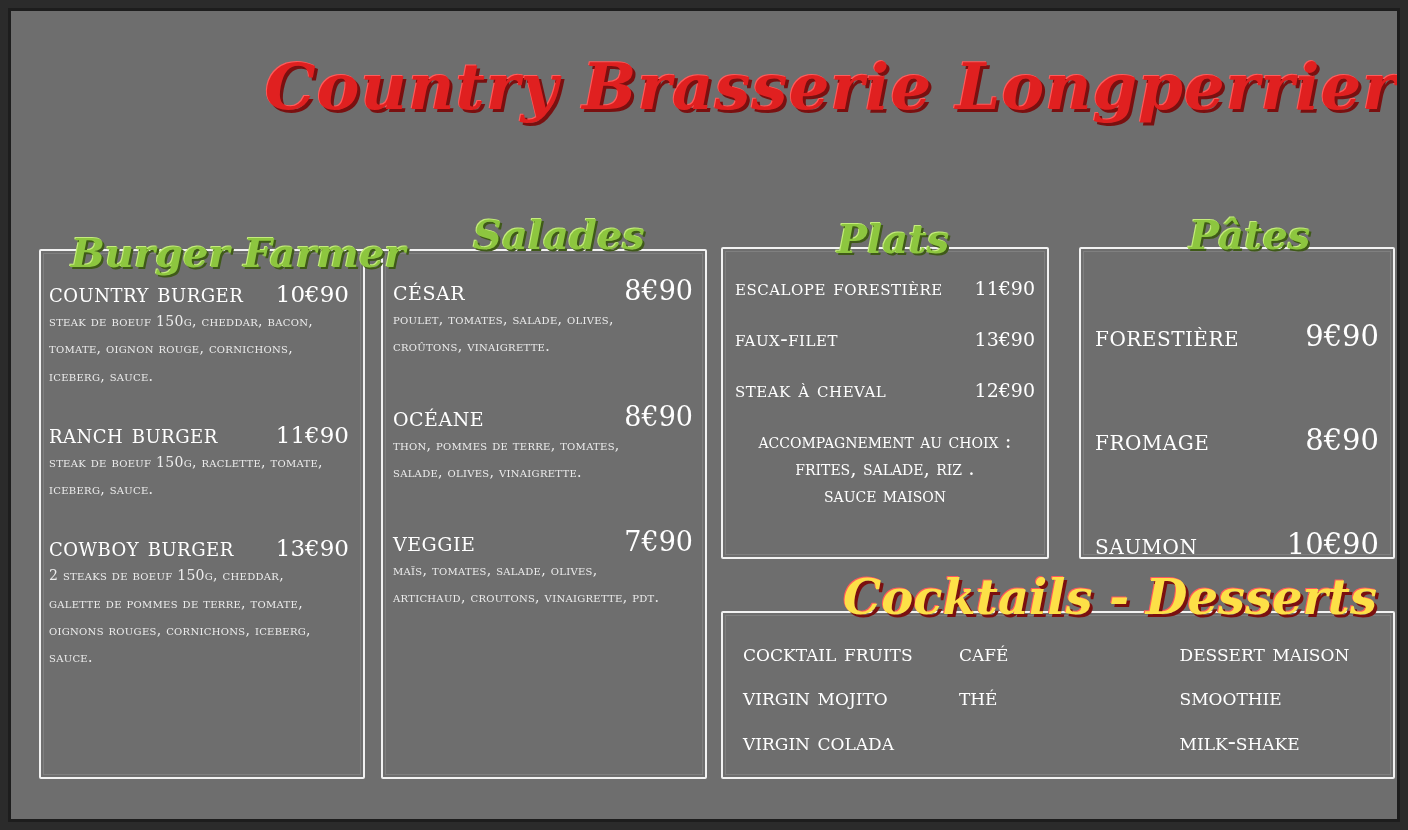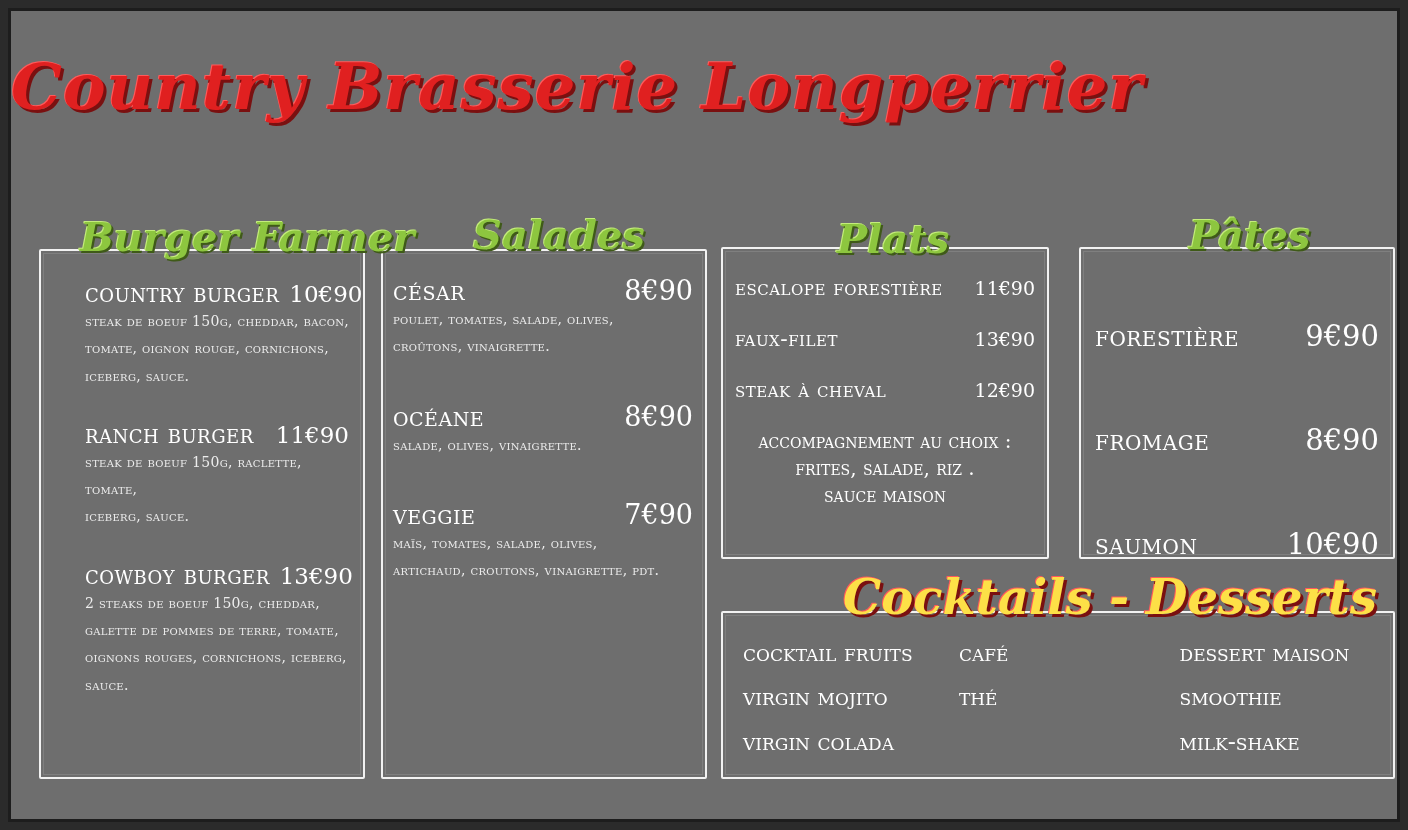--- a/index.html
+++ b/index.html
@@ -23,21 +23,21 @@
     border: 3px solid #1d1d1d;
     box-sizing: border-box;
     overflow: hidden;
   }
   
   .title {
     position: absolute;
     left: 0;
     top: 38px;
     width: 100%;
-    text-align: left;
+    text-align: right;
     font-family: "DejaVu Serif", serif;
     font-style: italic;
     font-weight: bold;
     font-size: 64px;
     color: #e02020;
     text-shadow: 3px 3px 0 #7a1010, -1px -1px 0 #ff5a5a;
     letter-spacing: 1px;
   }
   
   .sec-head {
@@ -103,21 +103,21 @@
     font-family: "DejaVu Serif", serif;
     font-variant: small-caps;
     text-transform: lowercase;
     color: #ededed;
     font-size: 14px;
     line-height: 1.95;
     letter-spacing: 0.3px;
   }
   
   #panel-burgers { left: 28px; top: 238px; width: 326px; height: 530px; }
-  #panel-burgers .inner { padding: 28px 14px 10px 8px; margin-left: 36px; }
+  #panel-burgers .inner { padding: 28px 14px 10px 8px; }
   #panel-burgers .item { margin-bottom: 30px; }
   #panel-burgers .iname { font-size: 25px; }
   #panel-burgers .iprice { font-size: 23px; }
 
   
   #panel-salades { left: 370px; top: 238px; width: 326px; height: 530px; }
   #panel-salades .inner { padding: 24px 12px 10px 10px; }
   #panel-salades .item { margin-bottom: 40px; }
   #panel-salades .iname { font-size: 27px; }
   #panel-salades .iprice { font-size: 27px; }
@@ -160,21 +160,21 @@
   .citem {
     font-family: "DejaVu Serif", serif;
     font-variant: small-caps;
     text-transform: lowercase;
     color: #ffffff;
     font-size: 24px;
     line-height: 1.85;
     white-space: nowrap;
   }
   
-  #head-burgers   { left: 60px;  top: 202px; margin-left: 9px; }
+  #head-burgers   { left: 60px;  top: 218px; }
   #head-salades   { left: 462px; top: 200px; }
   #head-plats     { left: 826px; top: 204px; }
   #head-pates     { left: 1178px;top: 200px; }
   #head-cocktails { left: 832px; top: 558px; }
 </style>
 </head>
 <body>
 
 <div class="board">
 
@@ -227,20 +227,21 @@
         </div>
         <div class="idesc">Poulet, tomates, salade, olives,</div>
         <div class="idesc">croûtons, vinaigrette.</div>
       </div>
 
       <div class="item">
         <div class="row">
           <span class="iname">Océane</span>
           <span class="iprice">8€90</span>
         </div>
+        <div class="idesc">Thon, pommes de terre, tomates,</div>
         <div class="idesc">salade, olives, vinaigrette.</div>
       </div>
 
       <div class="item">
         <div class="row">
           <span class="iname">Veggie</span>
           <span class="iprice">7€90</span>
         </div>
         <div class="idesc">Maïs, tomates, salade, olives,</div>
         <div class="idesc">artichaud, croutons, vinaigrette, pdt.</div>

